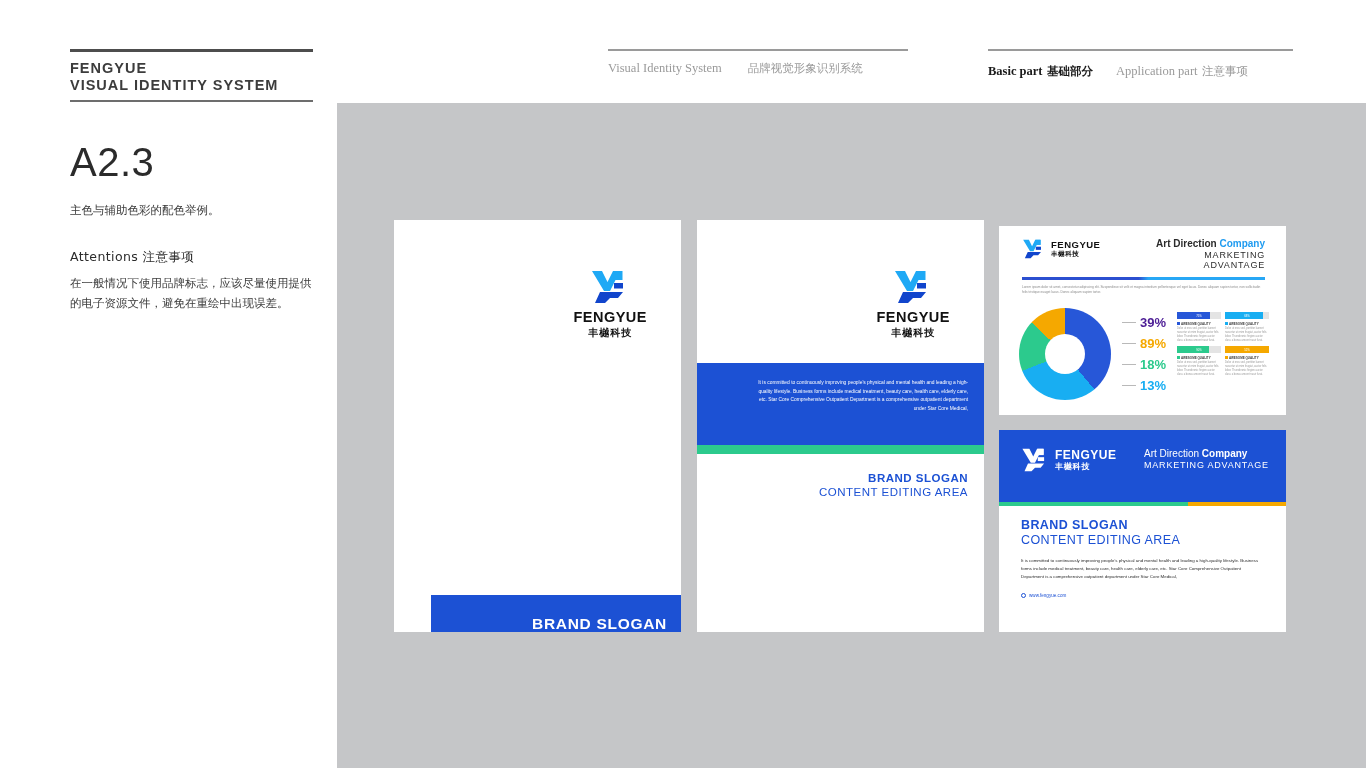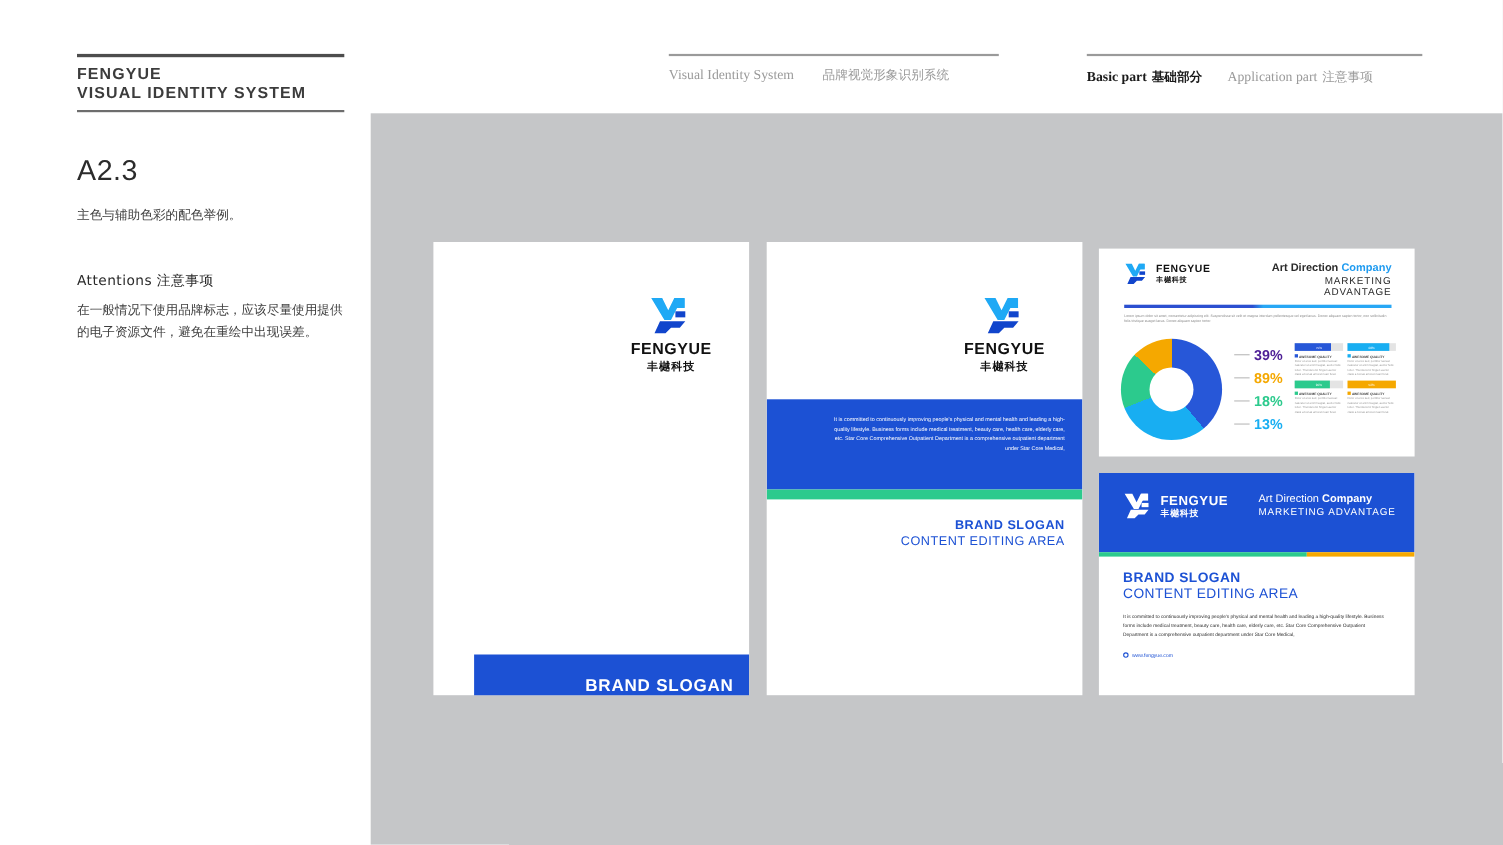--- a/index.html
+++ b/index.html
@@ -37,33 +37,33 @@
   .nav-item.active.cn { color: #1a1a1a; font-weight: bold; }
 
   #nav-left  { left: 608px; width: 300px; }
   #nav-right { left: 988px; width: 305px; }
   #nav-left .nav-row  { gap: 26px; }
   #nav-right .nav-row { gap: 23px; }
 
   
   .sidebar { position: absolute; left: 70px; top: 140px; width: 245px; }
   .sec-code {
-    font-size: 26px; color: #2b2b2b; font-weight: 400;
+    font-size: 40px; color: #2b2b2b; font-weight: 400;
     letter-spacing: 0.5px; font-family:"Liberation Sans", sans-serif;
   }
   .sec-title {
     font-size: 15.5px; color: #2b2b2b; font-weight: bold;
     margin-top: 12px; font-family:"DejaVu Sans", sans-serif;
   }
   .sec-desc {
     font-size: 11.5px; color: #3c3c3c; margin-top: 17px;
     font-family:Liberation Sans, sans-serif; line-height: 17px;
   }
   .attn-title {
-    font-size: 12.5px; color: #2b2b2b; margin-top: 42px;
+    font-size: 12.5px; color: #2b2b2b; margin-top: 30px;
     font-family:"DejaVu Sans", sans-serif; letter-spacing: 0.4px;
   }
   .attn-body {
     font-size: 11.5px; color: #3c3c3c; margin-top: 7px;
     font-family:"DejaVu Sans", sans-serif; line-height: 20px;
   }
 
   
   .card { position: absolute; background: #ffffff; overflow: hidden; }
 

